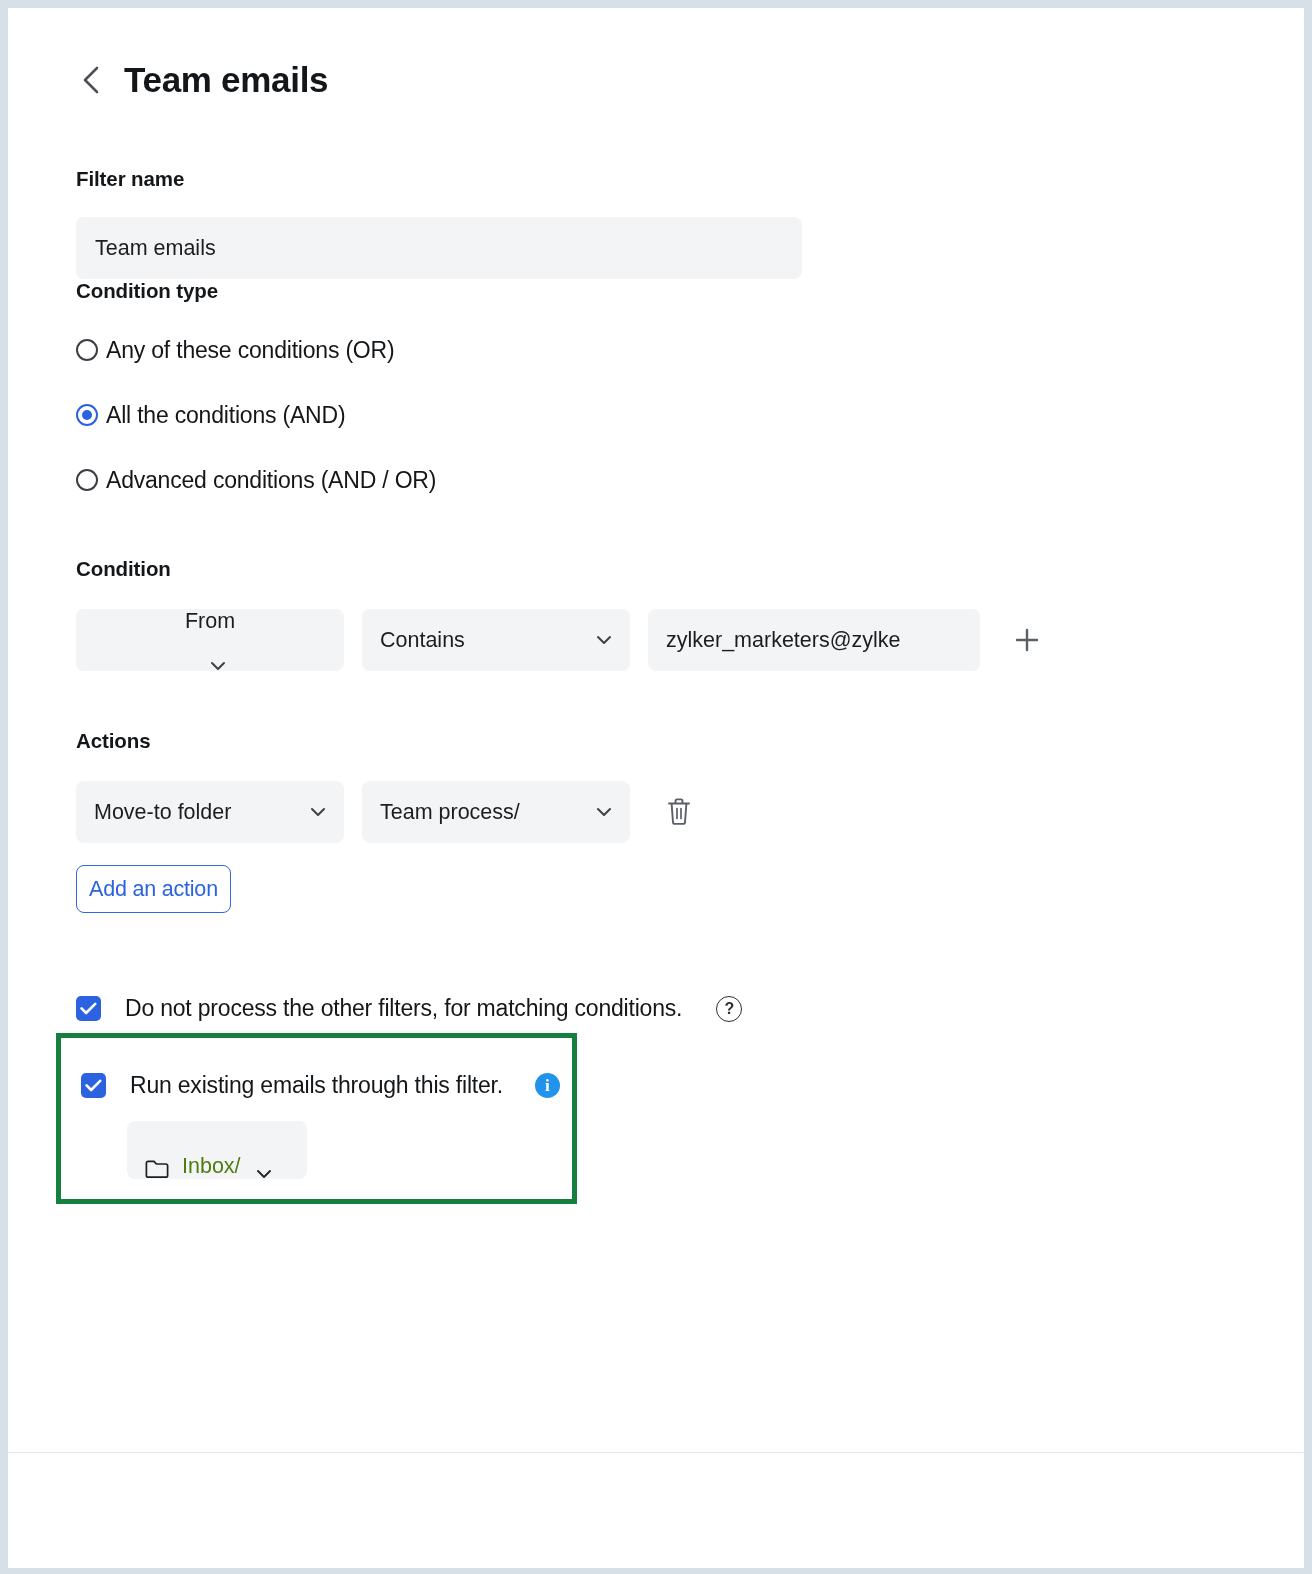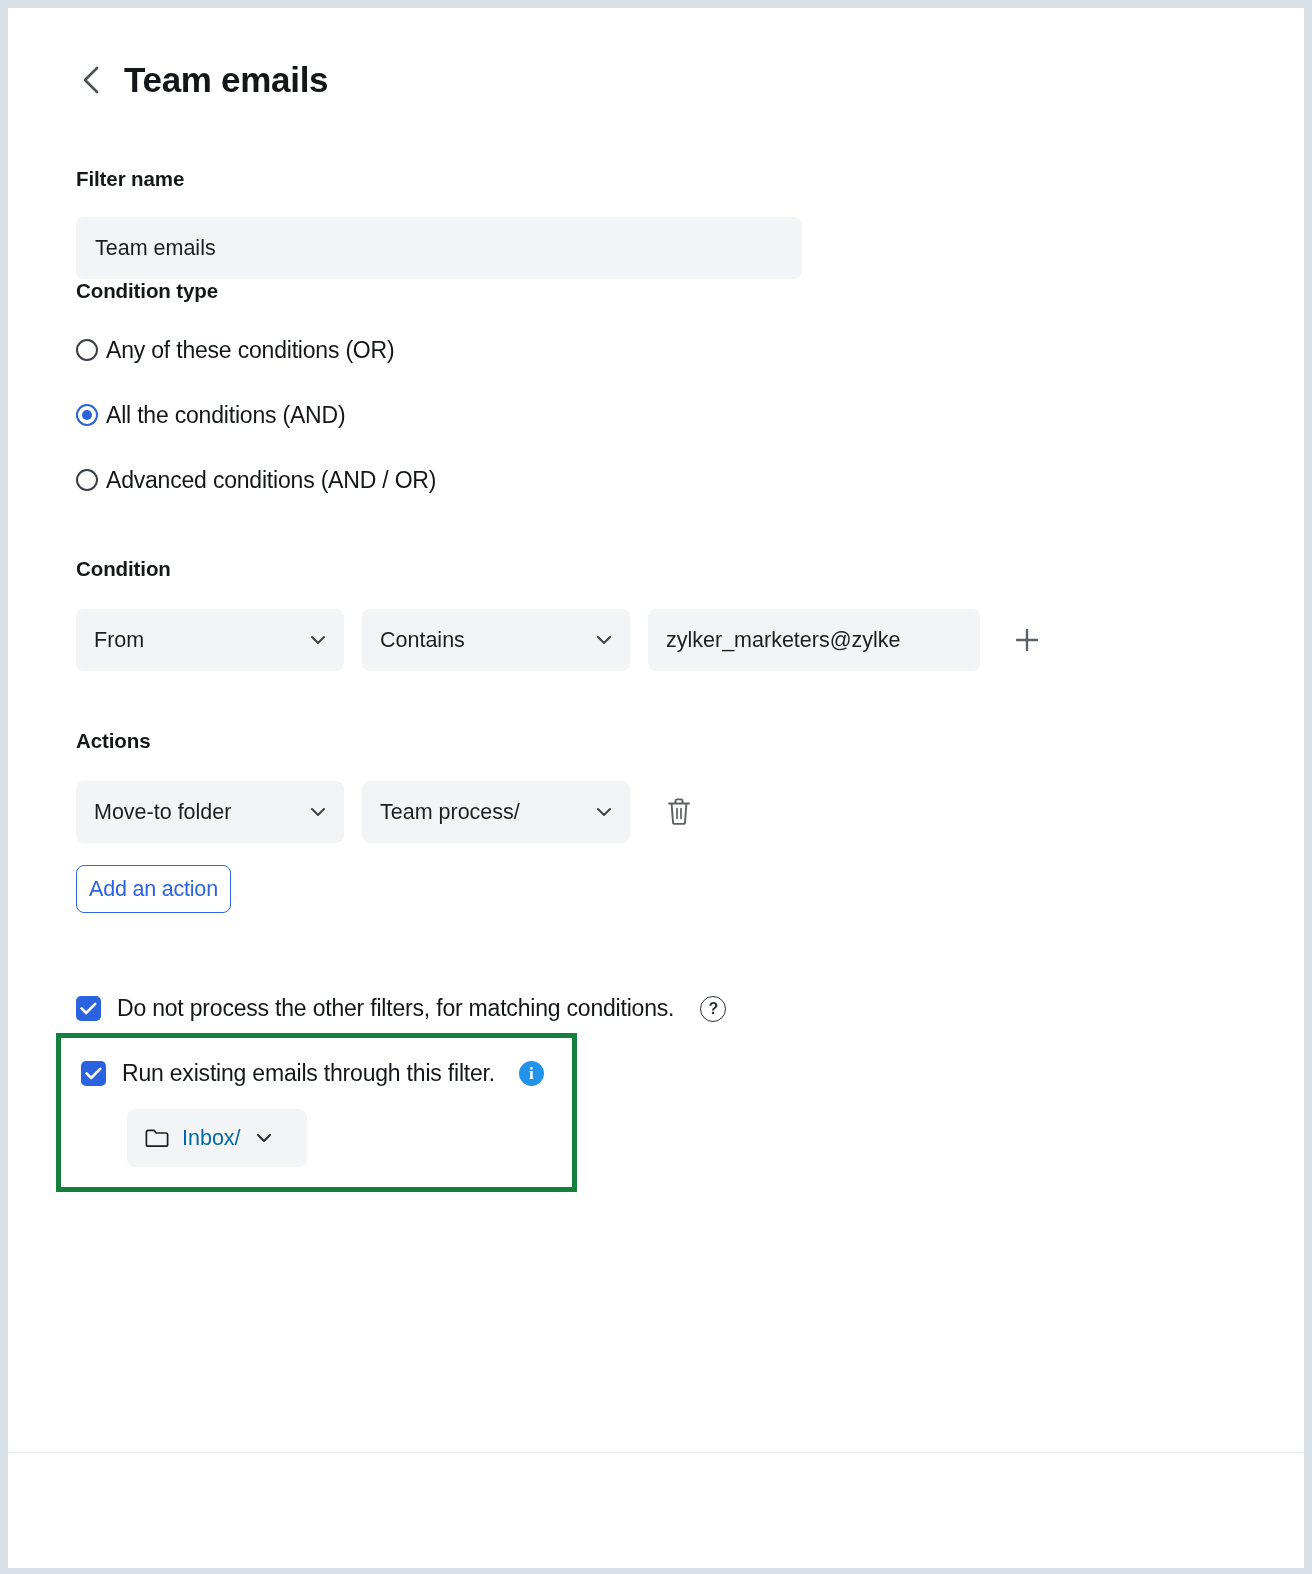--- a/index.html
+++ b/index.html
@@ -135,21 +135,21 @@
     display: flex;
     align-items: center;
     padding: 0 18px;
     font-size: 21.5px;
     color: #1b1e21;
     cursor: pointer;
     user-select: none;
   }
   .pill.select { justify-content: space-between; }
   .pill .chev { margin-left: 16px; color: #3f4246; display: flex; align-items: center;}
-  .pill-from   { width: 268px; }
+  .pill-from   { width: 268px; flex-direction: column; }
   .pill-contains { width: 268px; }
   .pill-value  { width: 332px; overflow: hidden; white-space: nowrap; }
   .plus-btn {
     width: 34px; height: 34px;
     display: flex; align-items: center; justify-content: center;
     cursor: pointer; color: #5b5f66;
     margin-left: 12px;
   }
 
   
@@ -183,23 +183,24 @@
     font-size: 21.5px;
     cursor: pointer;
     letter-spacing: -0.2px;
   }
 
   
   .options-block { margin-top: 82px; }
   .check-row {
     display: flex;
     align-items: center;
-    gap: 16px;
+    gap: 24px;
     cursor: pointer;
     width: fit-content;
+    margin-top: 12px;
   }
   .checkbox {
     width: 25px; height: 25px;
     border-radius: 5px;
     background: #2a62e0;
     flex: 0 0 auto;
     display: flex; align-items: center; justify-content: center;
   }
   .check-label {
     font-size: 23px;
@@ -235,26 +236,26 @@
     padding: 22px 0 20px 20px;
   }
   .folder-pill {
     margin-top: 22px;
     margin-left: 46px;
     width: 180px;
     height: 58px;
     background: #f3f4f5;
     border-radius: 8px;
     display: flex;
-    align-items: center;
+    align-items: flex-end;
     gap: 13px;
     padding: 0 18px;
     cursor: pointer;
     font-size: 21.5px;
-    color: #0369a1;
+    color: #4d7c0f;
   }
   .folder-pill .chev { margin-left: 2px; display:flex; align-items:center; color:#26292d;}
 
   
   .divider {
     position: absolute;
     left: 0;
     top: 1444px;
     width: 1296px;
     height: 1px;

